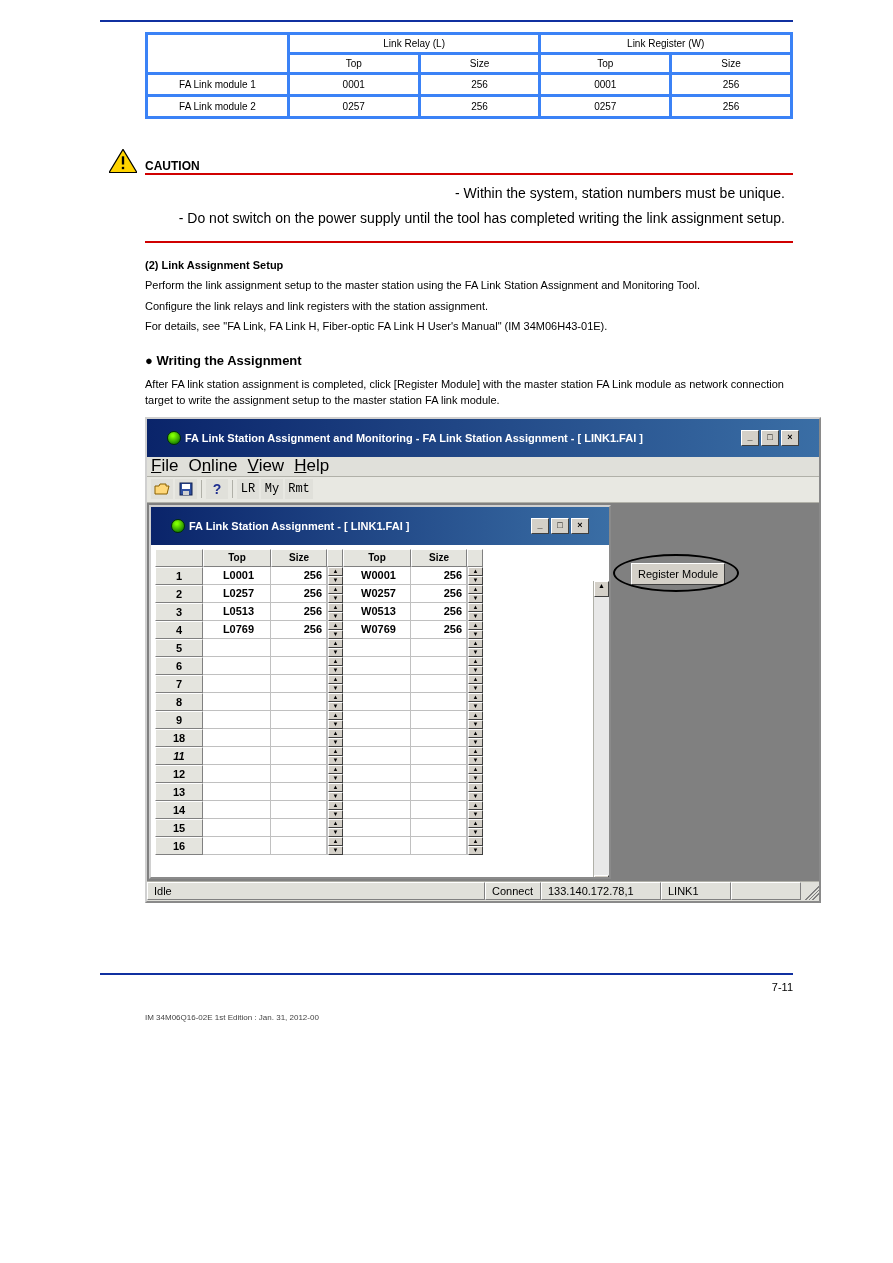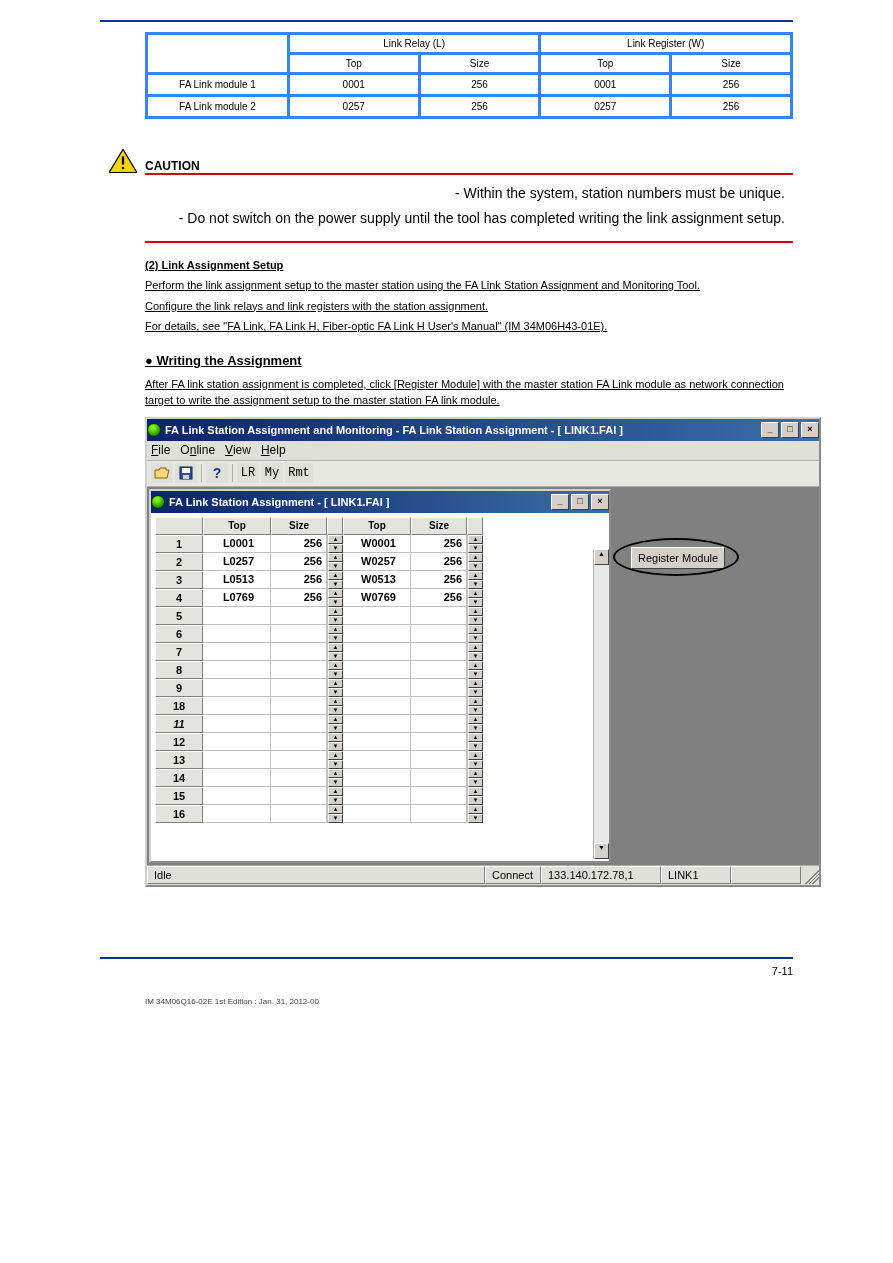--- a/index.html
+++ b/index.html
@@ -63,21 +63,20 @@
   .caution-inner {
     padding: 8px 8px;
     font-size: 14px;
     line-height: 1.5;
     text-align: right;
   }
   .caution-inner p { margin-bottom: 4px; }
   .steps {
     margin: 12px 100px 0 145px;
     font-size: 11px;
-    text-decoration: underline;
   }
   .step-title {
     font-weight: bold;
     margin-top: 16px;
     margin-bottom: 6px;
   }
   .steps p { line-height: 1.5; margin-bottom: 4px; }
   .sub-head {
     margin: 18px 0 8px 0;
     font-weight: bold;
@@ -90,26 +89,26 @@
     width: 676px;
     margin: 8px 0 0 145px;
     border: 2px solid #8a8a8a;
     border-top-color: #d0d0d0;
     border-left-color: #d0d0d0;
     background: #e0e0da;
     font-family: Tahoma, Arial, sans-serif;
     font-size: 11px;
   }
   .titlebar {
-    height: 22px;
+    height: 38px;
     background: linear-gradient(to right, #0a246a, #3a6ea5);
     color: #fff;
     display: flex;
     align-items: center;
-    padding: 0 0;
+    padding: 0 20px;
     font-weight: bold;
   }
   .titlebar-icon {
     width: 14px; height: 14px;
     background: radial-gradient(circle at 40% 30%, #7fff00 10%, #006000 95%);
     border-radius: 7px;
     margin-right: 4px;
     border: 1px solid #003000;
   }
   .titlebar-text { flex: 1; overflow: hidden; white-space: nowrap; text-overflow: ellipsis; }
@@ -127,21 +126,21 @@
   }
   .winbtn.close { font-weight: bold; }
   .menubar {
     height: 20px;
     display: flex;
     align-items: center;
     padding: 0 4px;
     gap: 10px;
     border-bottom: 1px solid #b0b0a8;
   }
-  .menu-item { font-size: 12px; }
+  .menu-item { font-size: 17px; }
   .menu-item u { text-decoration: underline; }
   .toolbar {
     height: 26px;
     display: flex;
     align-items: center;
     padding: 0 4px;
     gap: 2px;
     border-bottom: 1px solid #b0b0a8;
     background: #e8e8e2;
   }

